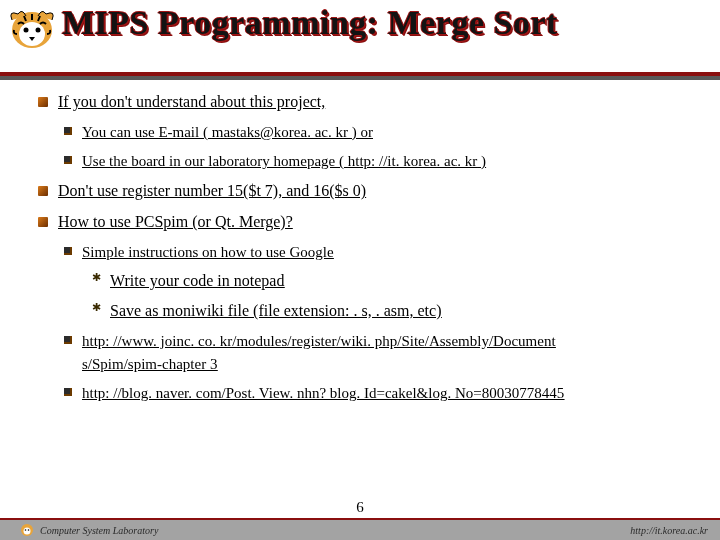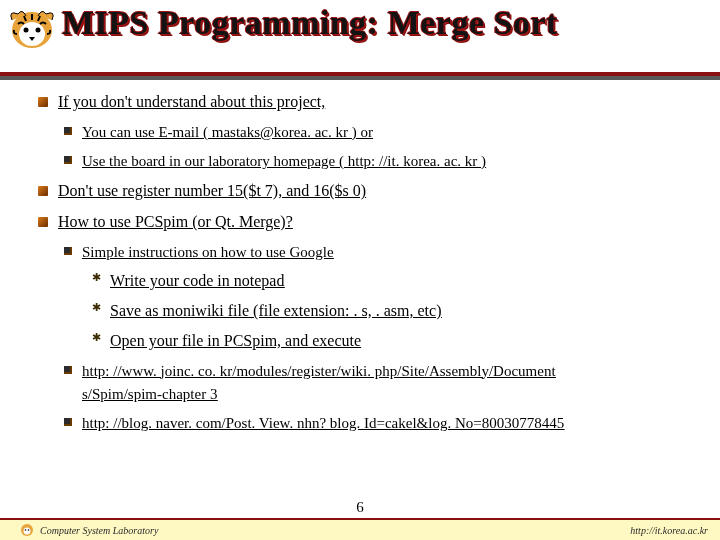--- a/index.html
+++ b/index.html
@@ -128,21 +128,21 @@
     border-top: 2px solid #8a0f0f;
     display: flex;
     align-items: center;
     justify-content: space-between;
     font-size: 10px;
     font-style: italic;
     font-family: Georgia, serif;
     color: #2a2a2a;
     padding: 0 12px 0 20px;
     box-sizing: border-box;
-    background: #fef9c3;
+    background: #a3a3a3;
   }
   .footer .left {
     display: flex;
     align-items: center;
     gap: 6px;
   }
   .mini-logo {
     width: 14px;
     height: 14px;
   }
@@ -194,21 +194,20 @@
         <span>Don't use register number 15($t 7), and 16($s 0)</span>
       </li>
       <li>
         <span>How to use PCSpim (or Qt. Merge)?</span>
         <ul class="lvl2">
           <li>
             <span>Simple instructions on how to use Google</span>
             <ul class="lvl3">
               <li><span>Write your code in notepad</span></li>
               <li><span>Save as moniwiki file (file extension: . s, . asm, etc)</span></li>
-              <li><span>Open your file in PCSpim, and execute</span></li>
             </ul>
           </li>
           <li>
             <span class="u">http: //www. joinc. co. kr/modules/register/wiki. php/Site/Assembly/Document</span><br>
             <span class="u">s/Spim/spim-chapter 3</span>
           </li>
           <li>
             <span class="u">http: //blog. naver. com/Post. View. nhn? blog. Id=cakel&amp;log. No=80030778445</span>
           </li>
         </ul>

